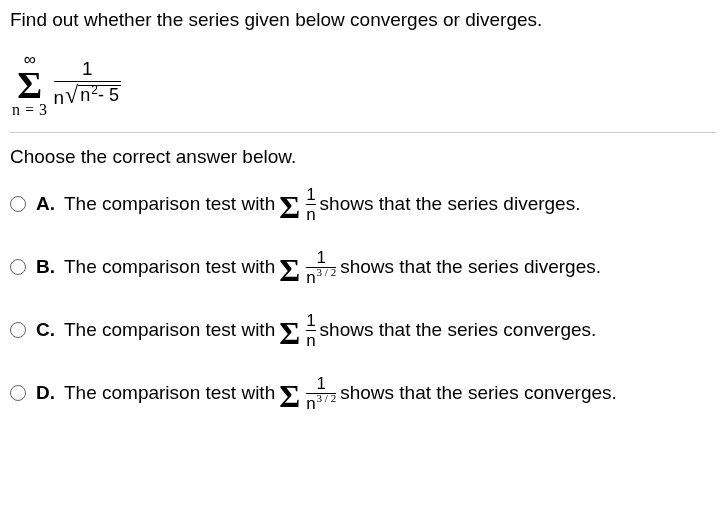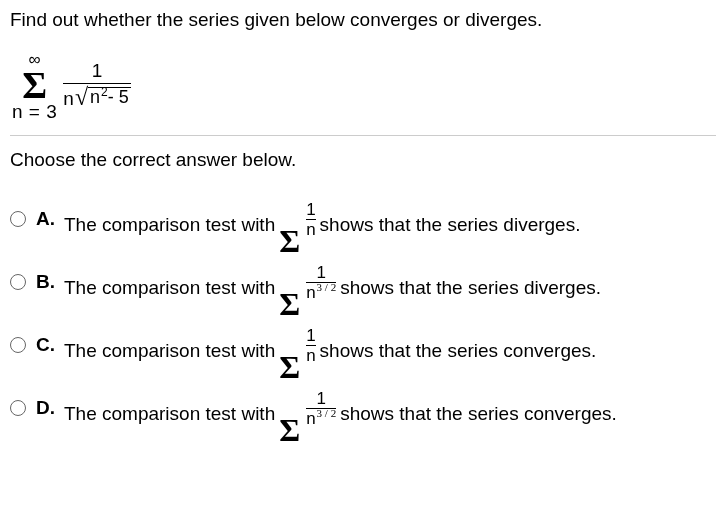--- a/index.html
+++ b/index.html
@@ -20,21 +20,21 @@
     }
     .sigma-block {
       display: inline-flex;
       flex-direction: column;
       align-items: center;
       line-height: 1;
       margin-right: 2px;
     }
     .sigma-top { font-size: 17px; }
     .sigma-sym { font-family: "Times New Roman", serif; font-size: 38px; line-height: 0.9; font-weight: bold; }
-    .sigma-bot { font-size: 19px; letter-spacing: 0.5px; }
+    .sigma-bot { font-size: 16px; letter-spacing: 0.5px; font-family: Liberation Serif, serif; }
     .frac-big {
       display: inline-flex;
       flex-direction: column;
       align-items: center;
       line-height: 1;
       margin-left: 4px;
     }
     .frac-big .num { font-size: 19px; padding-bottom: 3px; }
     .frac-big .bar {
       width: 100%;
@@ -53,21 +53,21 @@
       padding: 0 2px;
       font-size: 18px;
       display: inline-flex; align-items: baseline;
     }
     .sup { font-size: 12px; position: relative; top: -7px; margin-left: 1px; }
     hr.divider {
       border: none;
       border-top: 1px solid #ccc;
       margin: 6px 0 12px 0;
     }
-    .instruction { margin-bottom: 28px; }
+    .instruction { margin-bottom: 16px; }
     .options { }
     .option-row {
       display: flex;
       align-items: center;
       margin-bottom: 26px;
     }
     .radio {
       width: 16px; height: 16px;
       border: 1.5px solid #666;
       border-radius: 50%;
@@ -75,21 +75,21 @@
       margin-right: 10px;
       background: #fff;
     }
     .opt-letter {
       font-weight: bold;
       margin-right: 8px;
       min-width: 20px;
     }
     .opt-text {
       display: flex;
-      align-items: flex-end;
+      align-items: center;
       flex-wrap: nowrap;
     }
     .inline-sigma {
       font-family: "Times New Roman", serif;
       font-size: 32px; font-weight: bold;
       margin: 0 2px 0 4px;
       line-height: 0;
       position: relative; top: 3px;
     }
     .frac-small {

